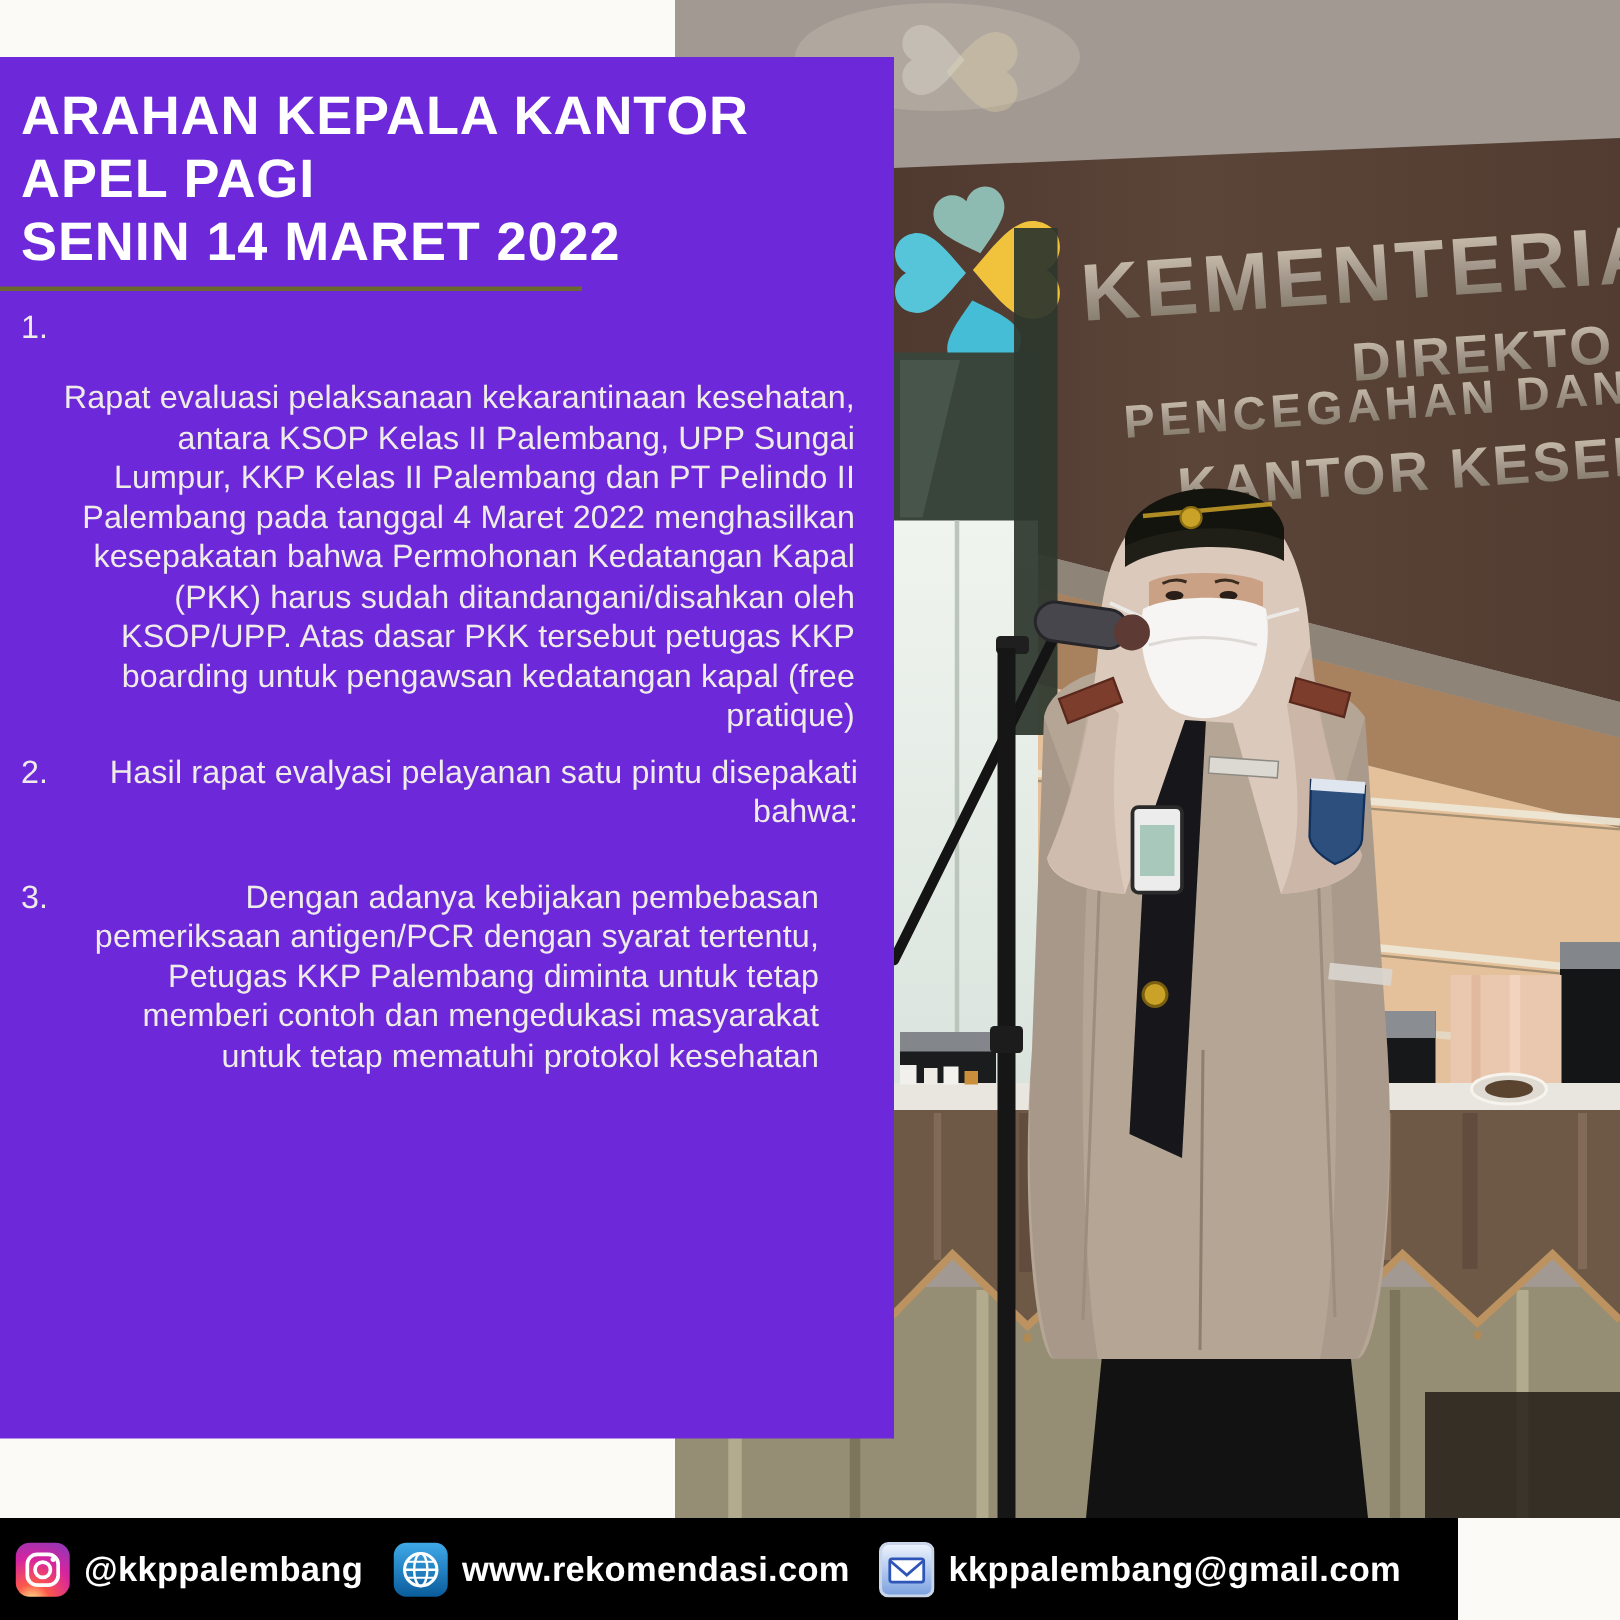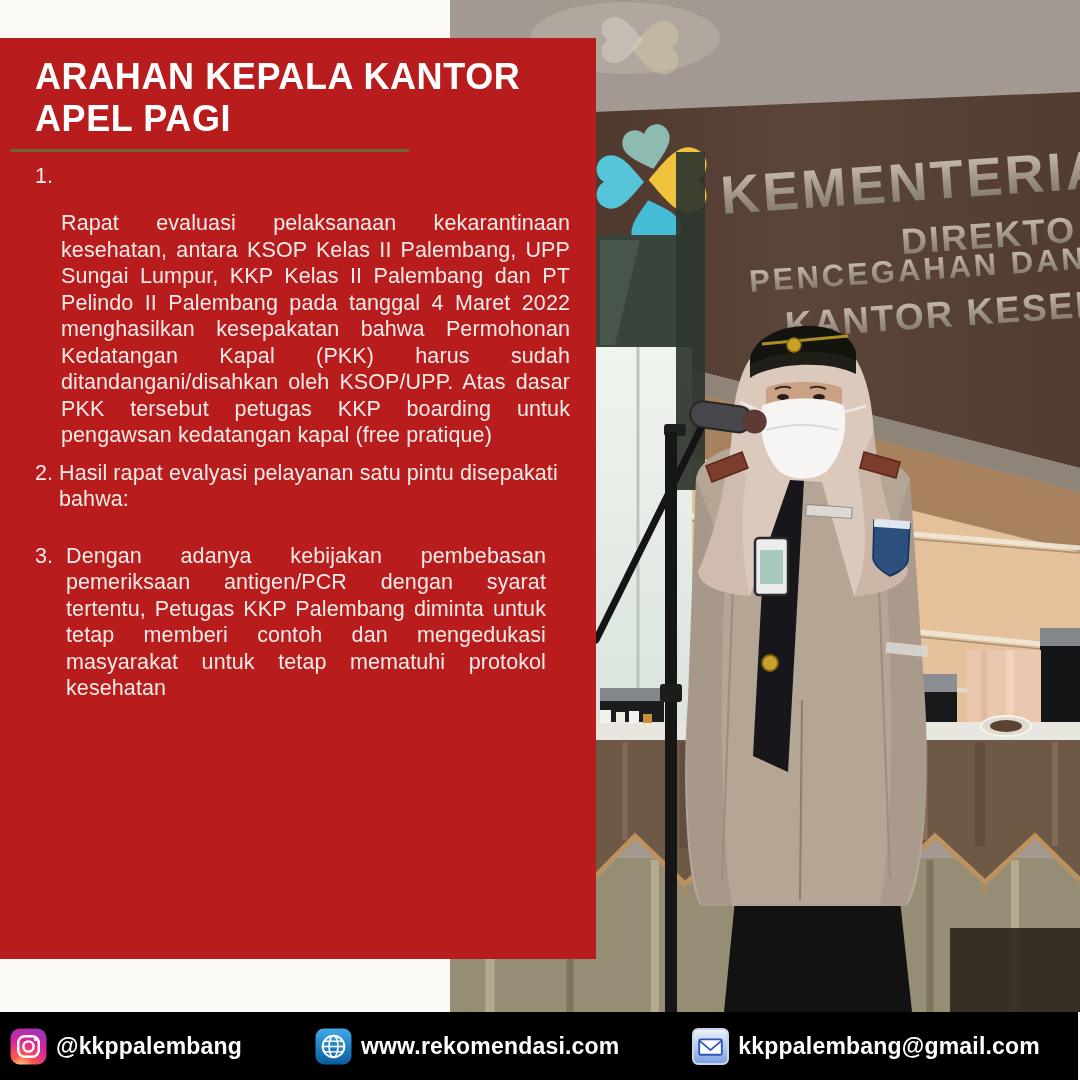--- a/index.html
+++ b/index.html
@@ -4,40 +4,40 @@
 <style>
   html,body{margin:0;padding:0;background:#222;}
   .canvas{position:relative;width:1080px;height:1080px;margin:0 auto;background:#fbfaf7;
           overflow:hidden;font-family:"Liberation Sans",sans-serif;}
 
   
   .photo{position:absolute;left:450px;top:0;width:630px;height:1012px;overflow:hidden;background:#a29a92;}
   .photo svg{display:block;}
 
   
-  .panel{position:absolute;left:0;top:38px;width:596px;height:921px;background:#b91c1c;
-         color:#edeae7;box-sizing:border-box;padding:18px 24px 0 35px;}
+  .panel{position:absolute;left:0;top:38px;width:596px;height:921px;background:#6d28d9;
+         color:#edeae7;box-sizing:border-box;padding:18px 24px 0 14px;}
   .title{font-weight:800;font-size:36px;line-height:42px;letter-spacing:.6px;color:#ffffff;}
   .rule{height:3px;width:399px;margin:9px 0 0 -25px;}
   .content{margin-top:11px;font-size:21.5px;line-height:26.5px;letter-spacing:.1px;color:#eeebe8;}
   .item{display:flex;align-items:flex-start;}
   .item .num{flex:0 0 26px;}
   .item3 .num{flex:0 0 31px;}
-  .item .txt{flex:1;}
+  .item .txt{flex:1;text-align:right;}
   .just{text-align:justify;}
   .item1 .txt{padding-right:2px;margin-top:47px;}
   .item2{margin-top:11px;}
   .item3{margin-top:29px;}
   .item3 .txt{padding-right:26px;}
   .blist{list-style:none;margin:1px 0 0 0;padding:0 34px 0 15px;}
   .blist li{position:relative;}
   .blist li::before{content:"\2022";position:absolute;left:-17px;top:0;font-size:23px;}
 
   
-  .footer{position:absolute;left:0;top:1012px;width:1078px;height:68px;background:#000;
+  .footer{position:absolute;left:0;top:1012px;width:972px;height:68px;background:#000;
           display:flex;align-items:center;justify-content:space-between;box-sizing:border-box;
           padding:0 38px 0 10px;}
   .fgroup{display:flex;align-items:center;gap:9px;color:#fff;font-size:23px;font-weight:700;
           letter-spacing:.2px;white-space:nowrap;}
   .fico{width:37px;height:37px;flex:0 0 37px;}
 </style>
 </head>
 <body>
 
 <div class="canvas">
@@ -216,20 +216,21 @@
           <circle cx="305" cy="417" r="12" fill="#5d3a33"></circle>
         </g>
       </g>
     </svg>
   </div>
 
   <div class="panel">
     <div class="title">
       <div>ARAHAN KEPALA KANTOR</div>
       <div>APEL PAGI</div>
+      <div>SENIN 14 MARET 2022</div>
     </div>
     <div class="rule" style="background:#6b682f;"></div>
 
     <div class="content">
       <div class="item item1">
         <span class="num">1.</span>
         <div class="txt just">Rapat evaluasi pelaksanaan kekarantinaan kesehatan, antara KSOP Kelas II Palembang, UPP Sungai Lumpur, KKP Kelas II Palembang dan PT Pelindo II Palembang pada tanggal 4 Maret 2022 menghasilkan kesepakatan bahwa Permohonan Kedatangan Kapal (PKK) harus sudah ditandangani/disahkan oleh KSOP/UPP. Atas dasar PKK tersebut petugas KKP boarding untuk pengawsan kedatangan kapal (free pratique)</div>
       </div>
 
       <div class="item item2">

